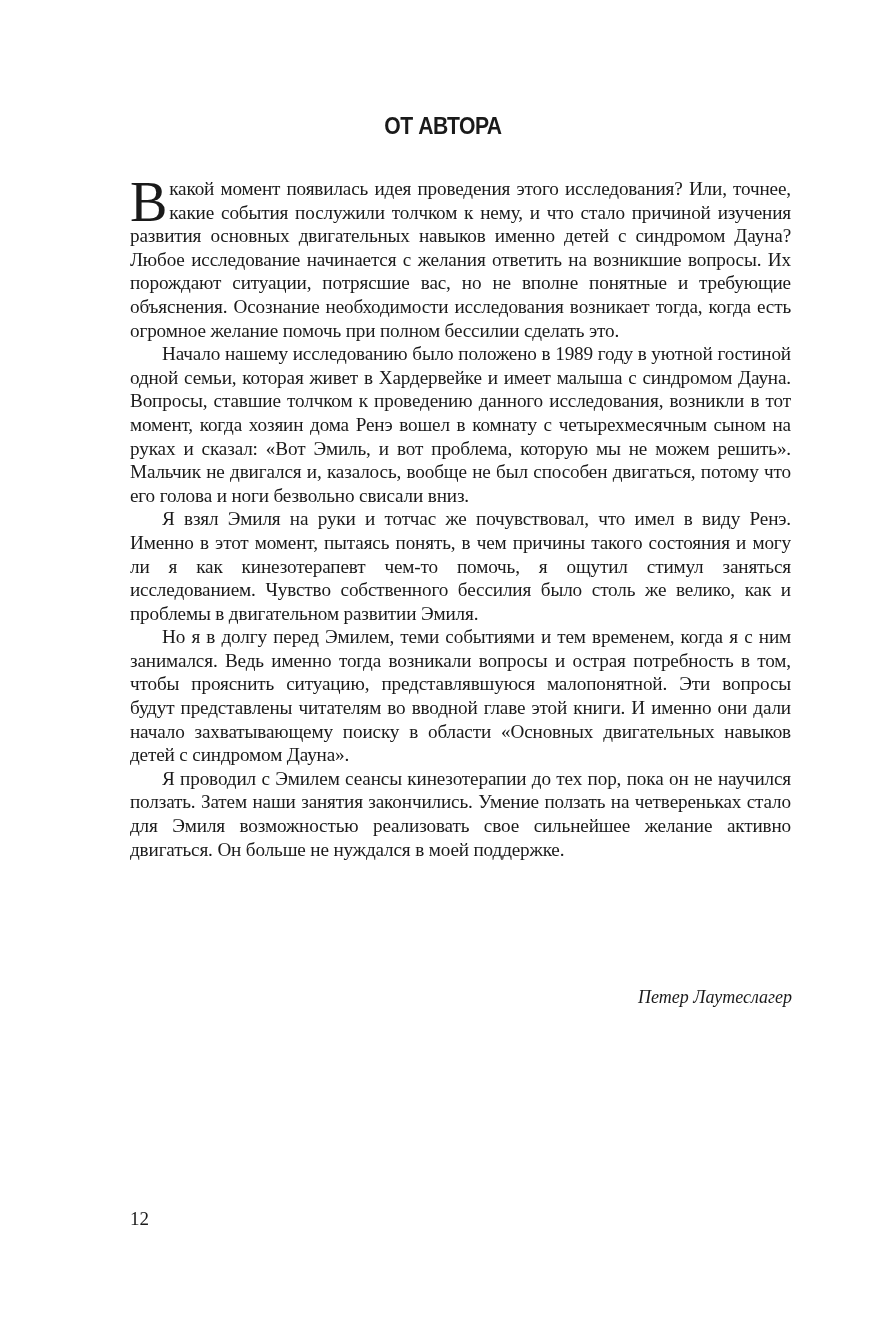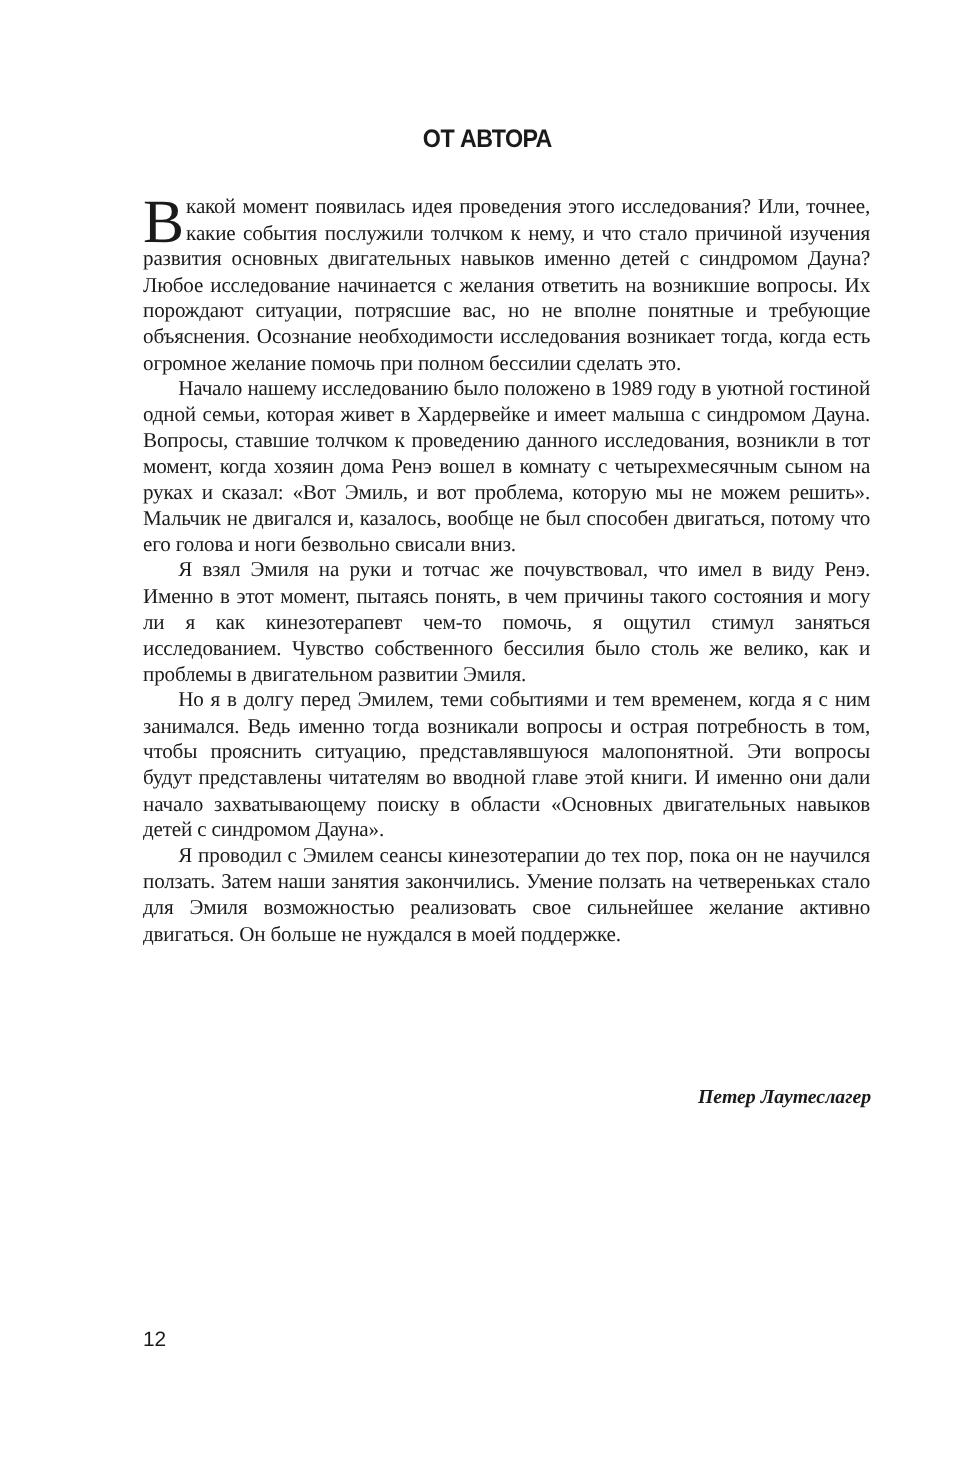--- a/index.html
+++ b/index.html
@@ -15,25 +15,25 @@
     text-align: justify; letter-spacing: -0.15px;
   }
   .body-text p { margin: 0; text-indent: 32px; }
   .body-text p.first { text-indent: 0; }
   .dropcap {
     float: left; font-family: "Liberation Serif", serif; font-size: 56px; line-height: 44px;
     margin: 3px 2px 0 0; height: 44px; padding-top: 0;
   }
   .signature {
     position: absolute; right: 94px; top: 987px;
-    font-family: "Liberation Serif", serif; font-style: italic; font-weight: bold; font-size: 18px;
+    font-family: "Liberation Serif", serif; font-style: italic; font-weight: normal; font-size: 18px;
   }
   .page-number {
     position: absolute; left: 130px; top: 1208px;
-    font-family: Liberation Sans, sans-serif; font-size: 19px;
+    font-family: Liberation Serif, serif; font-size: 19px;
   }
 </style>
 </head>
 <body>
 
 <div class="page-title">ОТ АВТОРА</div>
 
 <div class="body-text">
   <p class="first"><span class="dropcap">В</span><span> какой момент появилась идея проведения этого исследования? Или, точнее, какие события послужили толчком к нему, и что стало причиной изучения развития основных двигательных навыков именно детей с синдромом Дауна? Любое исследование начинается с желания ответить на возникшие вопросы. Их порождают ситуации, потрясшие вас, но не вполне понятные и требующие объяснения. Осознание необходимости исследования возникает тогда, когда есть огромное желание помочь при полном бессилии сделать это.</span></p>
   <p>Начало нашему исследованию было положено в 1989 году в уютной гостиной одной семьи, которая живет в Хардервейке и имеет малыша с синдромом Дауна. Вопросы, ставшие толчком к проведению данного исследования, возникли в тот момент, когда хозяин дома Ренэ вошел в комнату с четырехмесячным сыном на руках и сказал: «Вот Эмиль, и вот проблема, которую мы не можем решить». Мальчик не двигался и, казалось, вообще не был способен двигаться, потому что его голова и ноги безвольно свисали вниз.</p>

